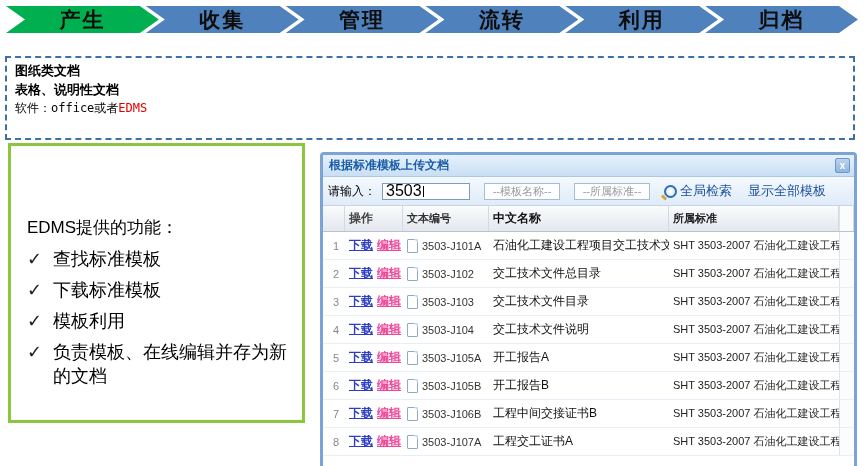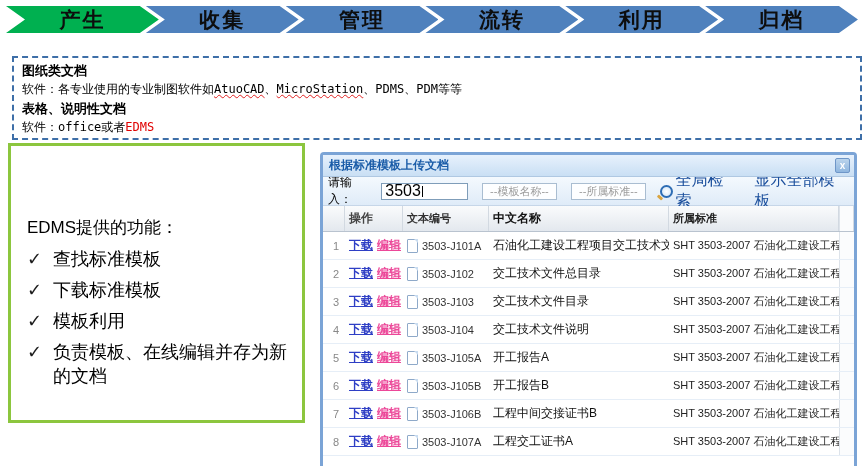--- a/index.html
+++ b/index.html
@@ -13,21 +13,21 @@
   .flow{position:absolute;left:6px;top:6px;width:852px;height:44px;display:flex;}
   .chev{
     flex:1;height:27px;display:flex;align-items:center;justify-content:center;
     clip-path:polygon(0 0,calc(100% - 19px) 0,100% 50%,calc(100% - 19px) 100%,0 100%,19px 50%);
     font-size:21px;font-weight:bold;letter-spacing:2px;color:#0d0d0d;
   }
   .chev+.chev{margin-left:-13px;}
 
   
   .dashed{
-    position:absolute;left:12px;top:56px;width:850px;height:84px;box-sizing:border-box;
+    position:absolute;left:5px;top:56px;width:850px;height:84px;box-sizing:border-box;
     border:2px dashed #3E6FA8;padding:3px 8px;line-height:19px;font-size:12px;
   }
   .dashed .bold-line{font-weight:bold;font-size:13px;}
   .wavy{text-decoration:underline;text-decoration-style:wavy;text-decoration-color:#e02020;text-decoration-thickness:1px;}
   .red{color:#e00000;margin-top:36px;}
 
   
   .greenbox{
     position:absolute;left:8px;top:143px;width:297px;height:280px;box-sizing:border-box;
     border:3px solid #8CC63E;padding:70px 10px 0 16px;
@@ -64,21 +64,21 @@
     font-size:16px;padding:0 3px;box-sizing:border-box;
   }
   .inp::after{content:"";border-left:1px solid #000;height:11px;margin-left:1px;}
   .field{
     width:76px;height:17px;border:1px solid #A9BDD1;background:#FDFEFF;color:#9B9B9B;
     font-size:11px;display:flex;align-items:center;justify-content:center;box-sizing:border-box;margin-left:8px;
   }
   .searchbtn{display:flex;align-items:center;gap:3px;margin-left:8px;cursor:pointer;}
   .mag{width:9px;height:9px;border:2px solid #2E6DB4;border-radius:50%;position:relative;background:radial-gradient(#fff,#cfe4f7);}
   .mag::after{content:"";position:absolute;width:6px;height:3px;background:#D9A441;transform:rotate(40deg);left:-5px;top:9px;border-radius:1px;}
-  .navytxt{font-size:16px;color:#1A4E9C;}
+  .navytxt{font-size:13px;color:#1A4E9C;}
   .showall{margin-left:10px;cursor:pointer;}
 
   
   .ghead{
     height:25px;flex:0 0 25px;display:flex;
     background:linear-gradient(#FAFBFC,#E3E8EE);border-bottom:1px solid #B9C3CF;
     font-size:12px;font-weight:bold;color:#444;
   }
   .ghead .c{border-right:1px solid #D2D9E1;}
   .gbody{flex:1;overflow:hidden;background:#fff;}
@@ -108,23 +108,20 @@
     <div class="chev" style="background: rgb(0, 176, 80);">产生</div>
     <div class="chev" style="background: rgb(79, 129, 189);">收集</div>
     <div class="chev" style="background: rgb(79, 129, 189);">管理</div>
     <div class="chev" style="background: rgb(79, 129, 189);">流转</div>
     <div class="chev" style="background: rgb(79, 129, 189);">利用</div>
     <div class="chev" style="background: rgb(79, 129, 189);">归档</div>
   </div>
 
 <div class="dashed">
   <div class="bold-line">图纸类文档</div>
-  <div>
-    <span>软件：各专业使用的专业制图软件如</span><span class="mono wavy">AtuoCAD</span><span>、</span><span class="mono wavy">MicroStation</span><span>、</span><span class="mono">PDMS</span><span>、</span><span class="mono">PDM</span><span>等等</span>
-  </div>
   <div class="bold-line">表格、说明性文档</div>
   <div>
     <span>软件：</span><span class="mono">office</span><span>或者</span><span class="mono red">EDMS</span>
   </div>
 </div>
 
 <div class="greenbox">
   <div class="feat-title">EDMS提供的功能：</div>
   <ul class="feat-list">
       <li class="feat-item">

